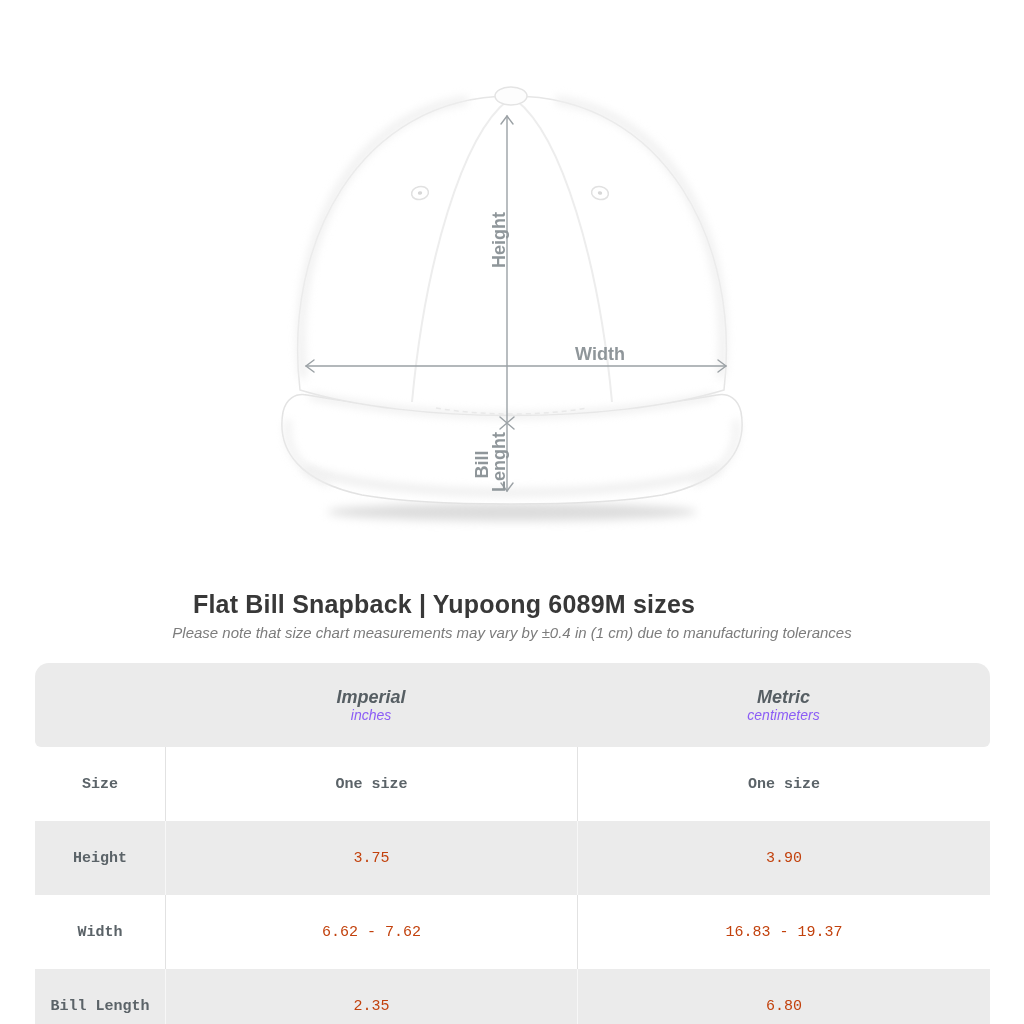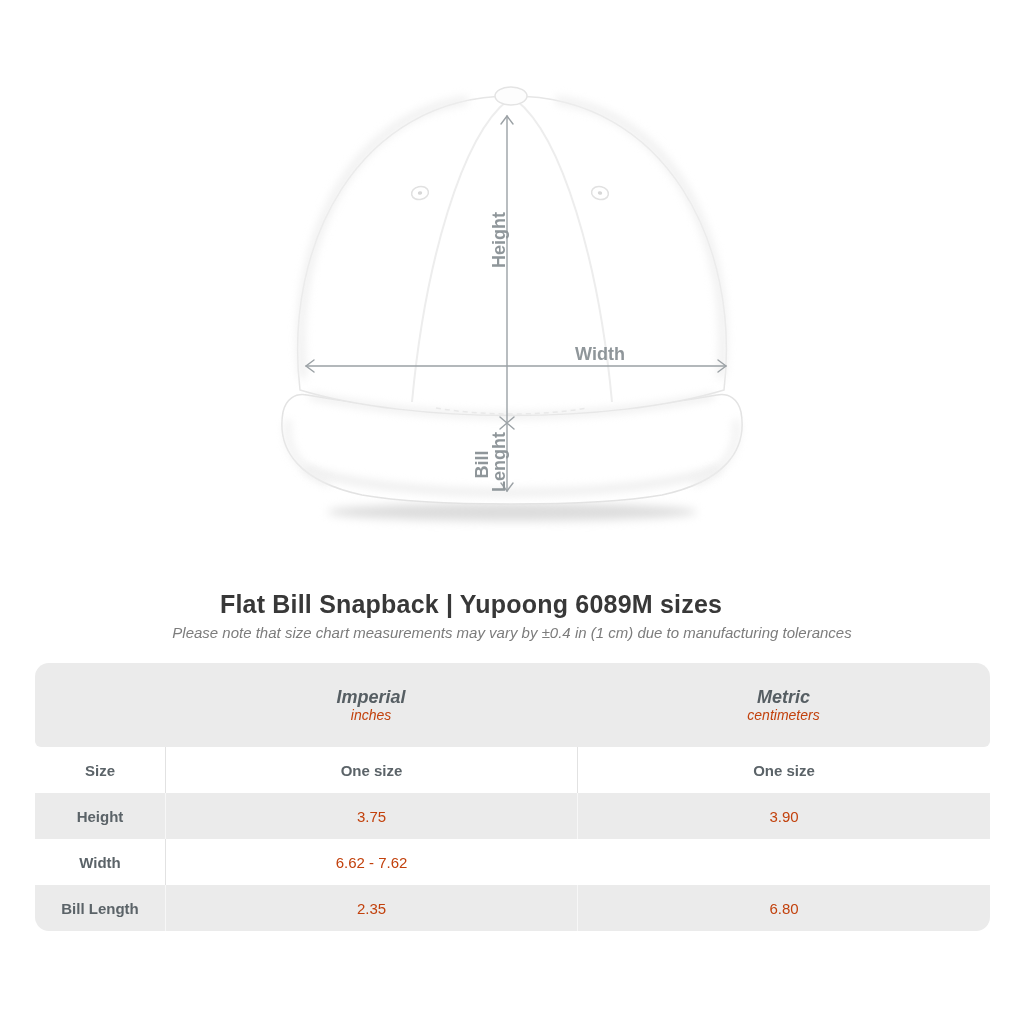--- a/index.html
+++ b/index.html
@@ -9,41 +9,41 @@
     -webkit-font-smoothing:antialiased;
   }
   
   .illus{position:absolute;left:0;top:0;width:1024px;height:560px;}
   .blur-soft{filter:blur(5px);}
   .blur-mid{filter:blur(4px);}
   .dim-label{font-weight:bold;font-size:18px;}
   
   .title{
     position:absolute;left:0;top:590px;width:888px;text-align:center;
-    font-size:25px;font-weight:bold;color:#383838;letter-spacing:.2px;margin-left:27px;
+    font-size:25px;font-weight:bold;color:#383838;letter-spacing:.2px;
   }
   .subtitle{
     position:absolute;left:0;top:624px;width:1024px;text-align:center;
     font-size:15px;font-style:italic;color:#7c7c7c;
   }
   
   .size-table{
     position:absolute;left:35px;top:663px;width:955px;
     border-radius:14px;overflow:hidden;background:#ffffff;
   }
   .thead{
     display:grid;grid-template-columns:130px 412px 413px;
     height:84px;background:#ebebeb;border-radius:6px;
   }
   .th{display:flex;flex-direction:column;align-items:center;justify-content:center;}
   .unit-name{font-size:18px;font-weight:bold;font-style:italic;color:#565e63;line-height:20px;}
-  .unit-sub{font-size:14px;font-style:italic;color:#c2410c;line-height:17px;}
+  .unit-sub{font-size:14px;font-style:italic;color:#8b5cf6;line-height:17px;}
   .trow{
     display:grid;grid-template-columns:130px 412px 413px;
-    height:46px;background:#ffffff;
+    height:74px;background:#ffffff;font-family:Liberation Mono, monospace;
   }
   .trow.alt{background:#ebebeb;}
   .tlabel{
     display:flex;align-items:center;justify-content:center;
     font-size:15px;font-weight:bold;color:#5b6368;
   }
   .tcell{
     display:flex;align-items:center;justify-content:center;
     font-size:15px;color:#c2410c;
     border-left:1px solid #e2e2e2;
@@ -141,20 +141,21 @@
 
   <div class="trow alt">
     <div class="tlabel">Height</div>
     <div class="tcell">3.75</div>
     <div class="tcell">3.90</div>
   </div>
 
   <div class="trow">
     <div class="tlabel">Width</div>
     <div class="tcell">6.62 - 7.62</div>
+    <div class="tcell">16.83 - 19.37</div>
   </div>
 
   <div class="trow alt">
     <div class="tlabel">Bill Length</div>
     <div class="tcell">2.35</div>
     <div class="tcell">6.80</div>
   </div>
 </div>
 
 </body></html>

